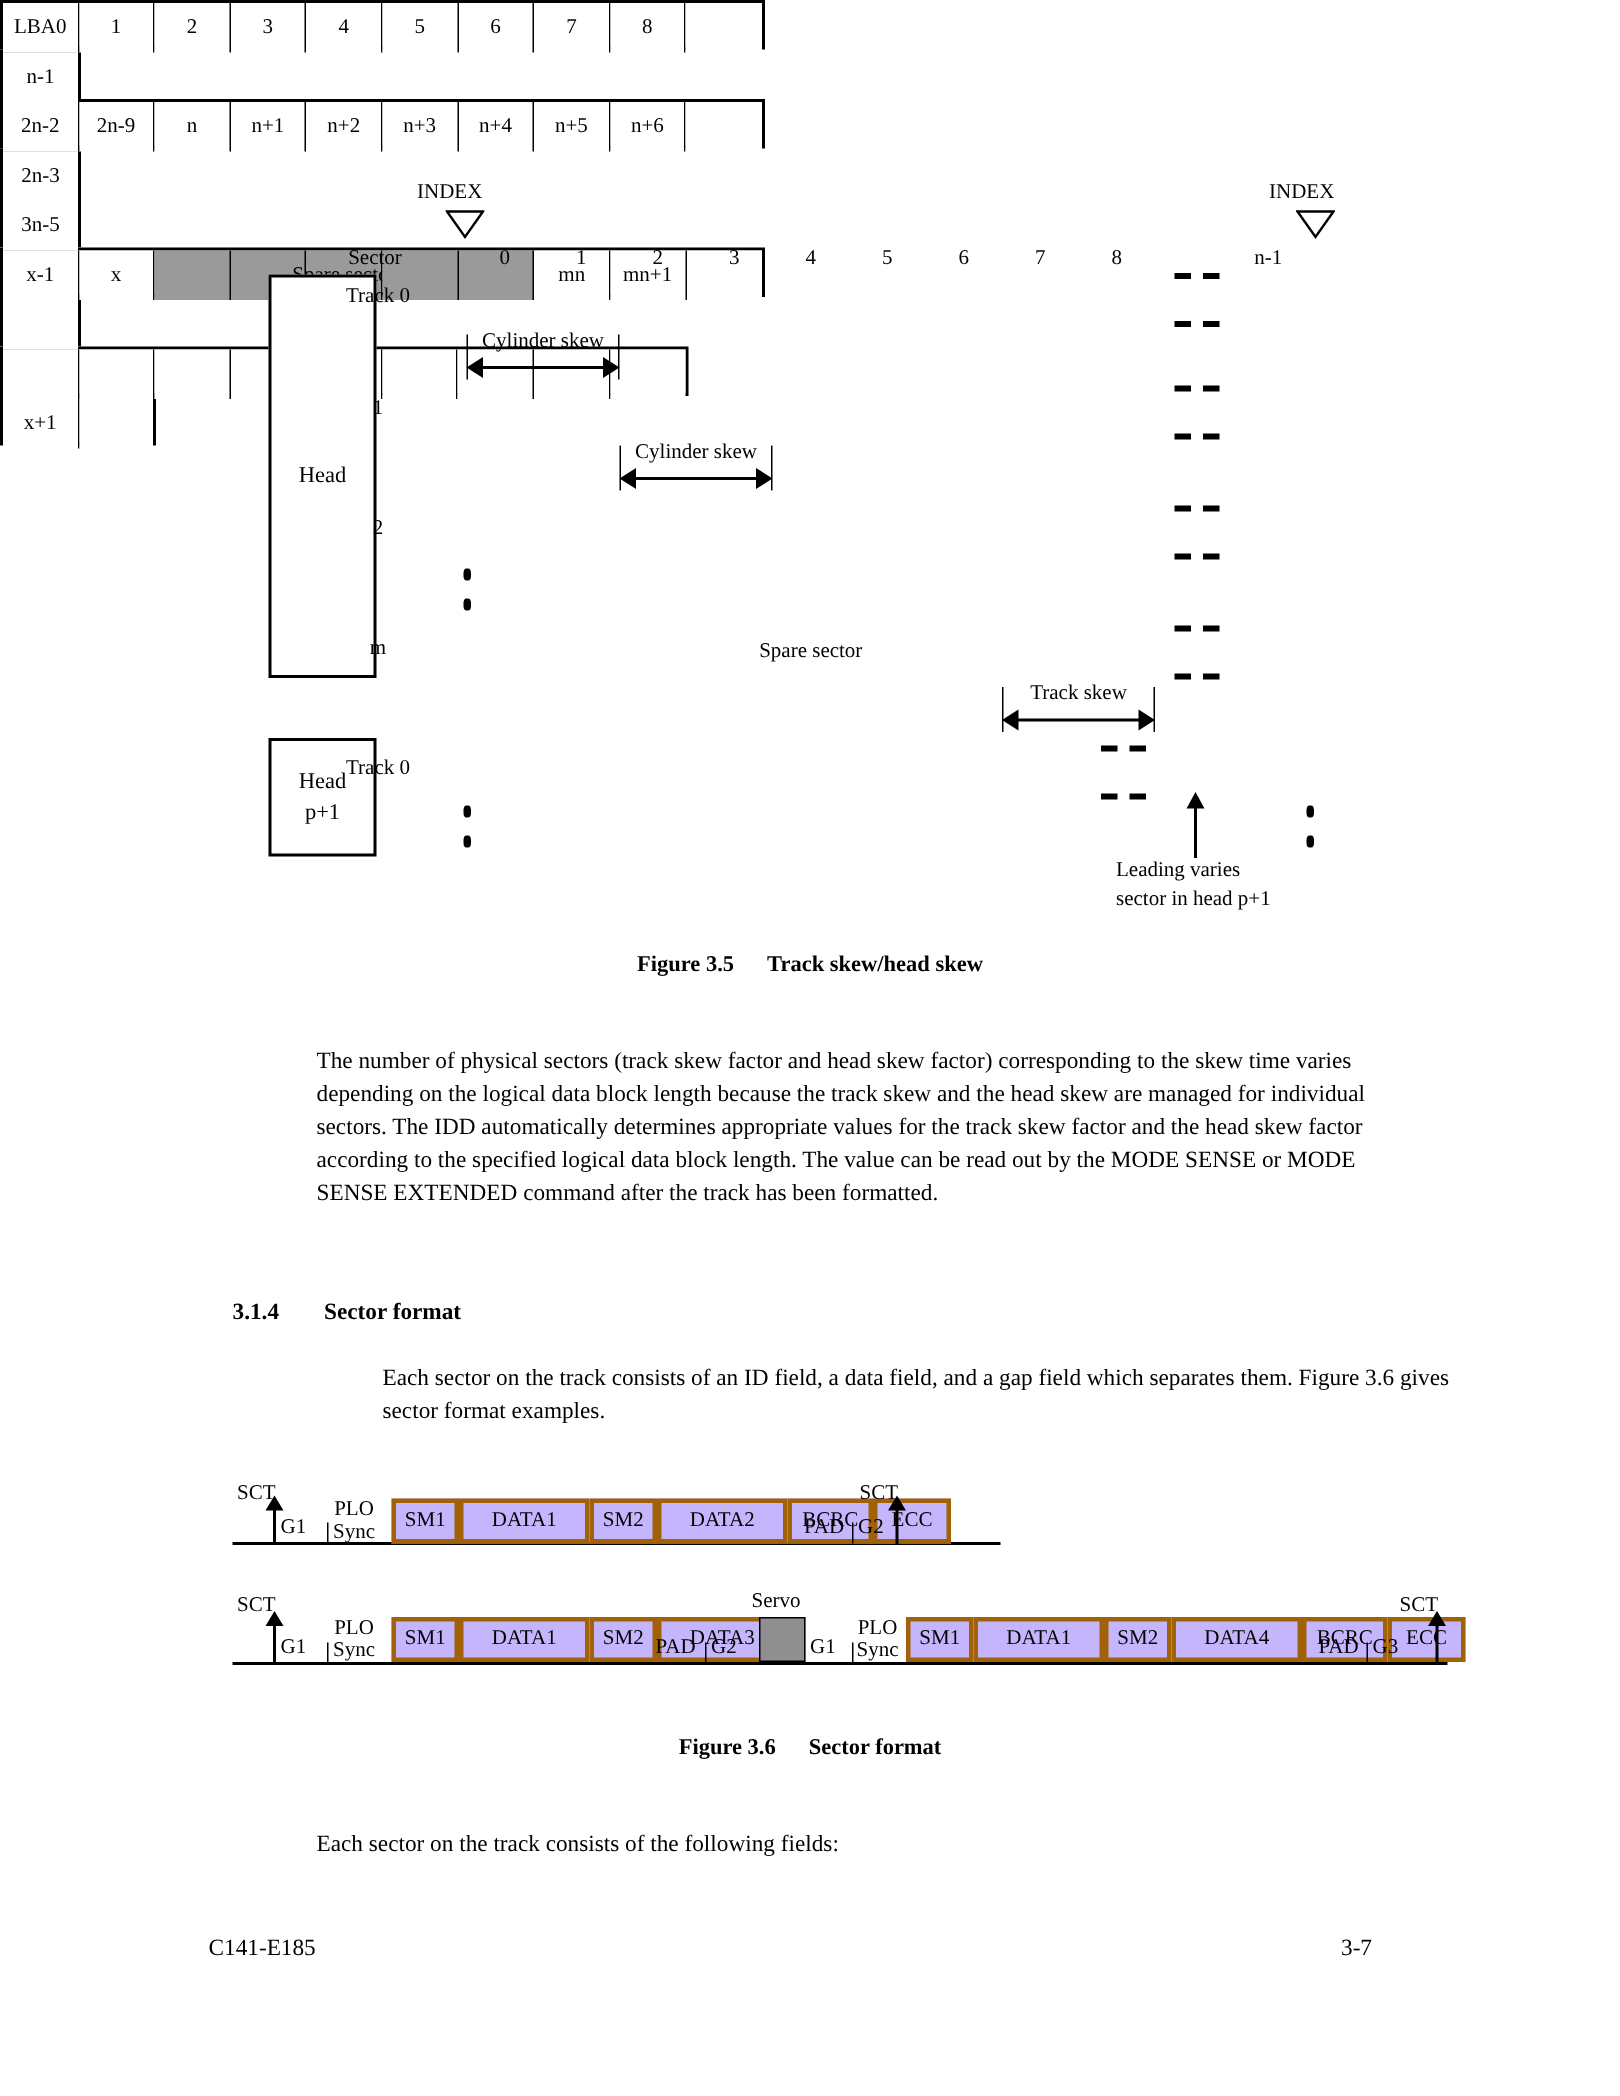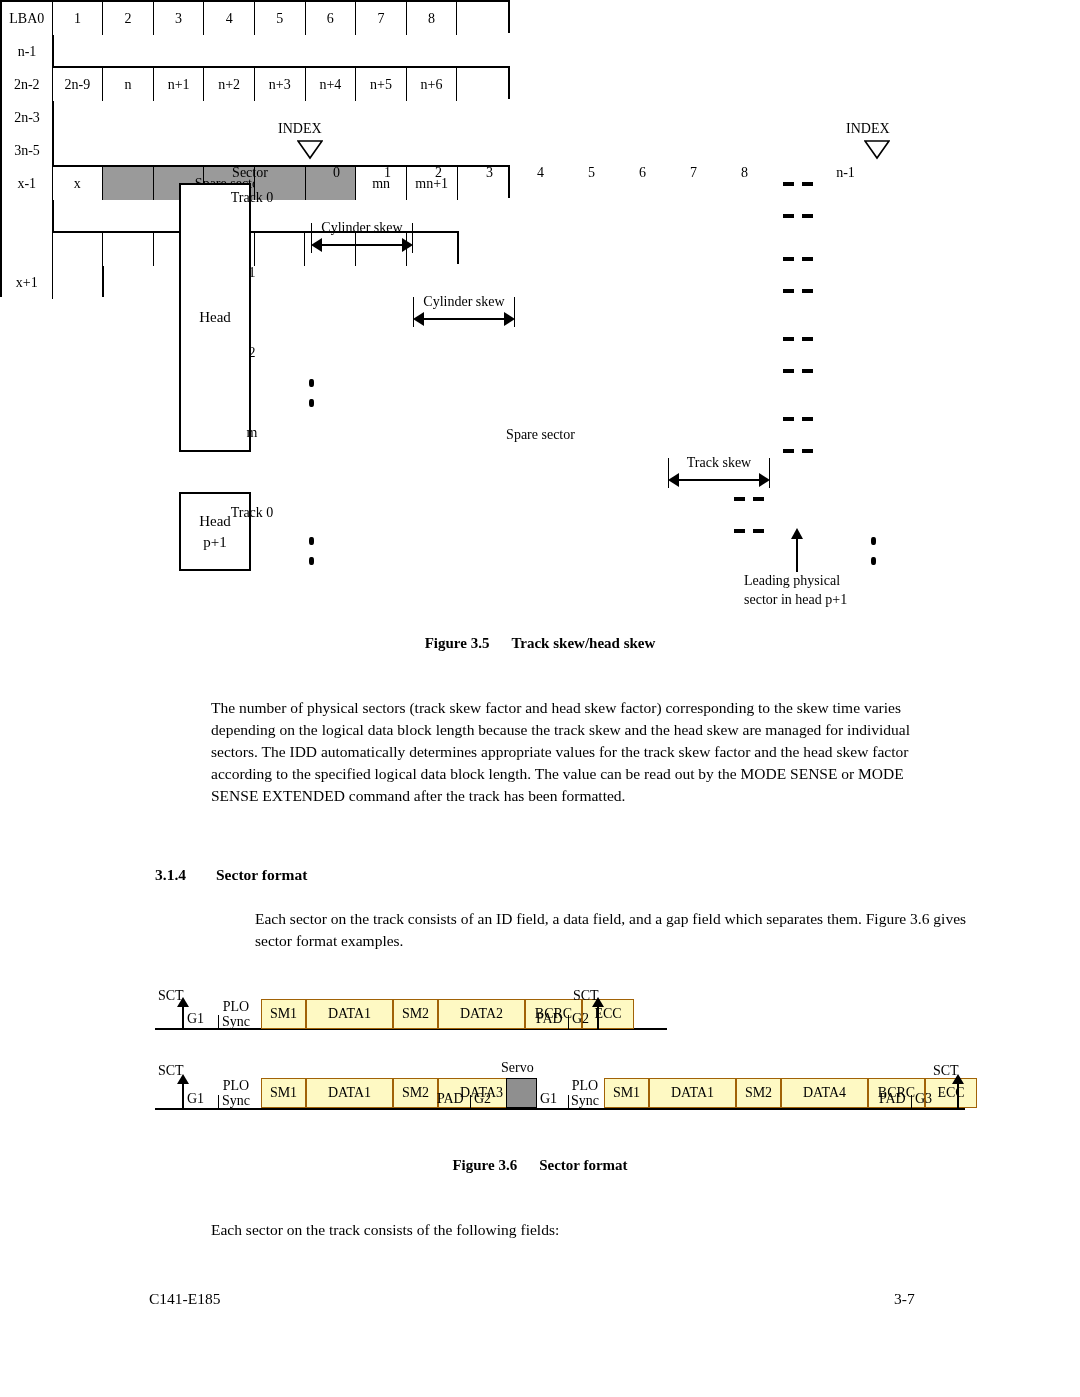--- a/index.html
+++ b/index.html
@@ -102,21 +102,21 @@
   .para{
     position:absolute;font-size:15.5px;line-height:1.42;text-align:left;
   }
   .secnum{position:absolute;font-weight:bold;font-size:15.5px;}
   .sechead{position:absolute;font-weight:bold;font-size:15.5px;}
 
   
   .sfmt{position:absolute;}
   .sfmt .baseline{position:absolute;height:2px;background:#000;left:0;}
   .fbox{
-    position:absolute;box-sizing:border-box;border:1px solid #a16207;background:#fef9c3;
+    position:absolute;box-sizing:border-box;border:3px solid #a16207;background:#c4b5fd;
     height:30px;display:flex;align-items:center;justify-content:center;font-size:14px;
     white-space:nowrap;
   }
   .fbox.servo{background:#8f8f8f;border:1px solid #000;}
   .flabel{position:absolute;font-size:14px;white-space:nowrap;}
   .flabel.two{line-height:1.05;text-align:center;}
   .tick{position:absolute;width:1px;background:#000;}
   .sct-arrow{position:absolute;width:2px;background:#000;}
   .sct-arrow .head{position:absolute;top:-9px;left:-5px;width:0;height:0;border-left:6px solid transparent;border-right:6px solid transparent;border-bottom:10px solid #000;}
   .sct-label{position:absolute;font-size:14px;white-space:nowrap;}
@@ -326,21 +326,21 @@
     </div>
     <div class="vdots" style="left:871px;top:537px;">
       <span></span>
         <span></span>
     </div>
 
     <div class="up-arrow" style="left:796px;top:538px;height:34px;">
       <div class="head"></div>
     </div>
     <div class="leading-note" style="left:744px;top:572px;">
-      <div>Leading physical</div>
+      <div>Leading varies</div>
       <div>sector in head p+1</div>
     </div>
 
 
     <div class="figcap" style="left:0;top:635px;">
       <span class="num">Figure 3.5</span><span>Track skew/head skew</span>
     </div>
   </div>
 
   <div class="para" style="left:211px;top:697px;width:709px;">The number of physical sectors (track skew factor and head skew factor) corresponding to the skew time varies depending on the logical data block length because the track skew and the head skew are managed for individual sectors.  The IDD automatically determines appropriate values for the track skew factor and the head skew factor according to the specified logical data block length.  The value can be read out by the MODE SENSE or MODE SENSE EXTENDED command after the track has been formatted.</div>
@@ -431,16 +431,16 @@
         <div class="head"></div>
       </div>
 
     <div class="figcap" style="left:0;top:1157px;">
       <span class="num">Figure 3.6</span><span>Sector format</span>
     </div>
   </div>
 
   <div class="para" style="left:211px;top:1219px;width:715px;">Each sector on the track consists of the following fields:</div>
 
-  <div class="footer-left" style="left:149px;top:1290px;">C141-E185</div>
+  <div class="footer-left" style="left:139px;top:1290px;">C141-E185</div>
   <div class="footer-right" style="left:894px;top:1290px;">3-7</div>
 
 </div>
 
 </body></html>

